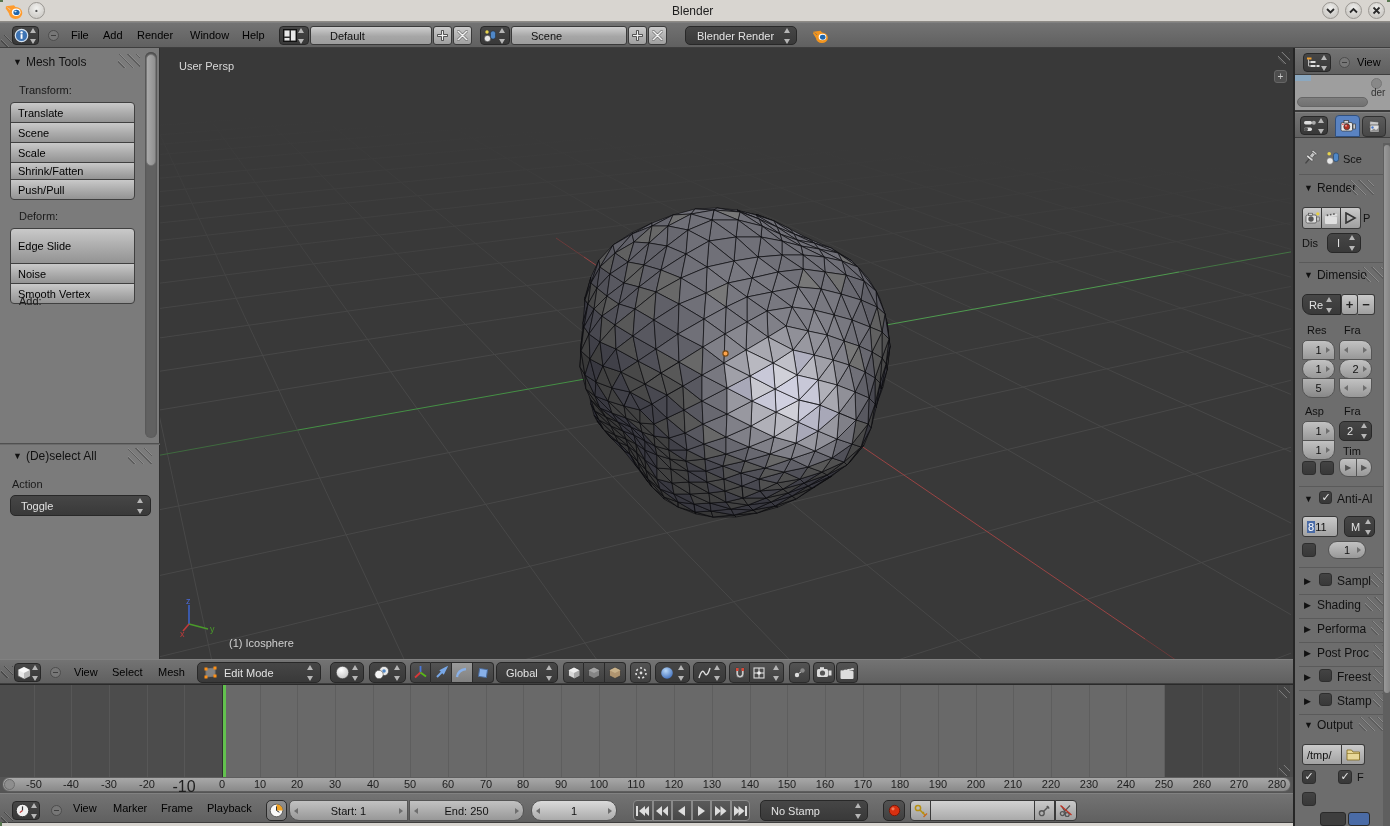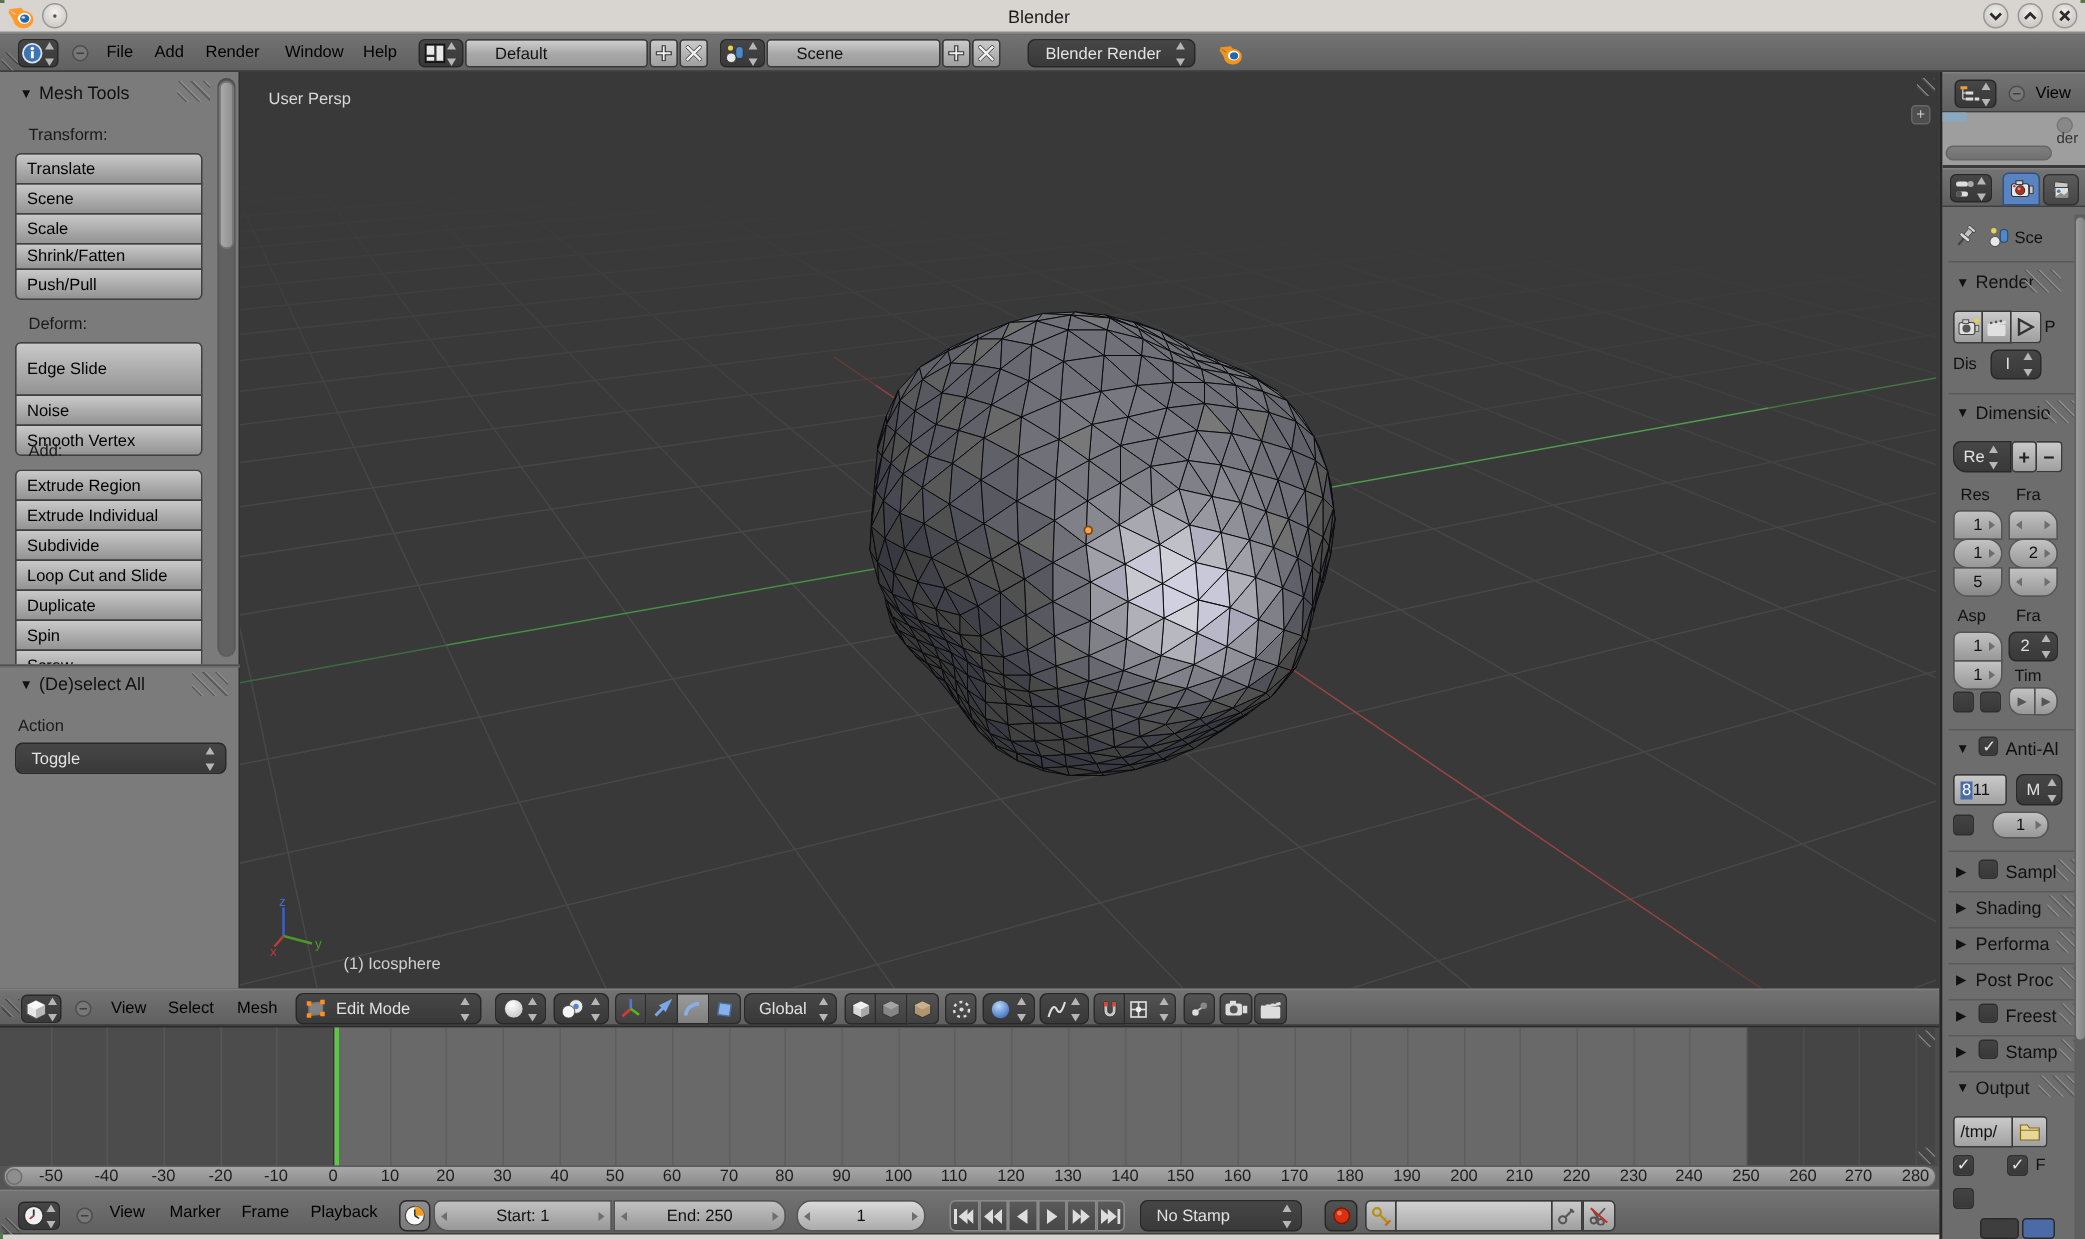--- a/index.html
+++ b/index.html
@@ -157,29 +157,20 @@
   <div class="tbtn" style="height:18px;margin-top:-1px">Shrink/Fatten</div>
   <div class="tbtn" style="height:21px;margin-top:-1px;border-radius:0 0 4px 4px">Push/Pull</div>
 </div>
 <div class="abs" style="left:19px;top:162px;color:#1a1a1a;font-size:11px">Deform:</div>
 <div class="abs" style="left:10px;top:180px;width:125px">
   <div class="tbtn" style="height:36px;border-radius:4px 4px 0 0">Edge Slide</div>
   <div class="tbtn" style="height:21px;margin-top:-1px">Noise</div>
   <div class="tbtn" style="height:21px;margin-top:-1px;border-radius:0 0 4px 4px">Smooth Vertex</div>
 </div>
 <div class="abs" style="left:19px;top:247px;color:#1a1a1a;font-size:11px">Add:</div>
-<div class="abs" style="left:10px;top:265px;width:125px;height:130px;overflow:hidden">
-  <div class="tbtn" style="height:21px;border-radius:4px 4px 0 0">Extrude Region</div>
-  <div class="tbtn" style="height:21px;margin-top:-1px">Extrude Individual</div>
-  <div class="tbtn" style="height:21px;margin-top:-1px">Subdivide</div>
-  <div class="tbtn" style="height:21px;margin-top:-1px">Loop Cut and Slide</div>
-  <div class="tbtn" style="height:21px;margin-top:-1px">Duplicate</div>
-  <div class="tbtn" style="height:21px;margin-top:-1px">Spin</div>
-  <div class="tbtn" style="height:21px;margin-top:-1px">Screw</div>
-</div>
 <div class="abs" style="left:0;top:395px;width:160px;height:2px;background:#6a6a6a;border-top:1px solid #505050"></div>
 <div class="ph abs" style="left:13px;top:401px"><span class="tri">▼</span>(De)select All</div>
 <div class="abs grip" style="left:128px;top:400px;width:24px;height:16px"></div>
 <div class="abs" style="left:12px;top:430px;color:#1a1a1a;font-size:11px">Action</div>
 <div class="dk abs" style="left:10px;top:447px;width:141px;height:21px;border-radius:5px">
         <span style="margin-left:10px">Toggle</span>
         <div class="ud" style="position:absolute;right:5px"></div>
       </div>
 
 </div>
@@ -971,21 +962,21 @@
   <div class="abs gripL" style="left:1279px;top:80px;width:11px;height:11px"></div>
 </div>
 
 <div id="tlnums" class="abs" style="left:0;top:777px;width:1293px;height:16px;background:#555">
   <div class="abs" style="left:2px;top:0px;width:1289px;height:15px;background:linear-gradient(#a8a8a8,#898989);border-radius:8px;border:1px solid #5e5e5e"></div>
       <div class="abs" style="left:4px;top:2px;width:11px;height:11px;border-radius:50%;background:#8e8e8e;border:1px solid #6e6e6e"></div>
   <div class="abs" style="left:14px;top:1px;width:40px;text-align:center;color:#1e1e1e;font-size:11px">-50</div>
       <div class="abs" style="left:51px;top:1px;width:40px;text-align:center;color:#1e1e1e;font-size:11px">-40</div>
       <div class="abs" style="left:89px;top:1px;width:40px;text-align:center;color:#1e1e1e;font-size:11px">-30</div>
       <div class="abs" style="left:127px;top:1px;width:40px;text-align:center;color:#1e1e1e;font-size:11px">-20</div>
-      <div class="abs" style="left:164px;top:1px;width:40px;text-align:center;color:#1e1e1e;font-size:11px">-10</div>
+      <div class="abs" style="left:164px;top:1px;width:40px;text-align:center;color:#1e1e1e;font-size:16px">-10</div>
       <div class="abs" style="left:202px;top:1px;width:40px;text-align:center;color:#1e1e1e;font-size:11px">0</div>
       <div class="abs" style="left:240px;top:1px;width:40px;text-align:center;color:#1e1e1e;font-size:11px">10</div>
       <div class="abs" style="left:277px;top:1px;width:40px;text-align:center;color:#1e1e1e;font-size:11px">20</div>
       <div class="abs" style="left:315px;top:1px;width:40px;text-align:center;color:#1e1e1e;font-size:11px">30</div>
       <div class="abs" style="left:353px;top:1px;width:40px;text-align:center;color:#1e1e1e;font-size:11px">40</div>
       <div class="abs" style="left:390px;top:1px;width:40px;text-align:center;color:#1e1e1e;font-size:11px">50</div>
       <div class="abs" style="left:428px;top:1px;width:40px;text-align:center;color:#1e1e1e;font-size:11px">60</div>
       <div class="abs" style="left:466px;top:1px;width:40px;text-align:center;color:#1e1e1e;font-size:11px">70</div>
       <div class="abs" style="left:503px;top:1px;width:40px;text-align:center;color:#1e1e1e;font-size:11px">80</div>
       <div class="abs" style="left:541px;top:1px;width:40px;text-align:center;color:#1e1e1e;font-size:11px">90</div>

